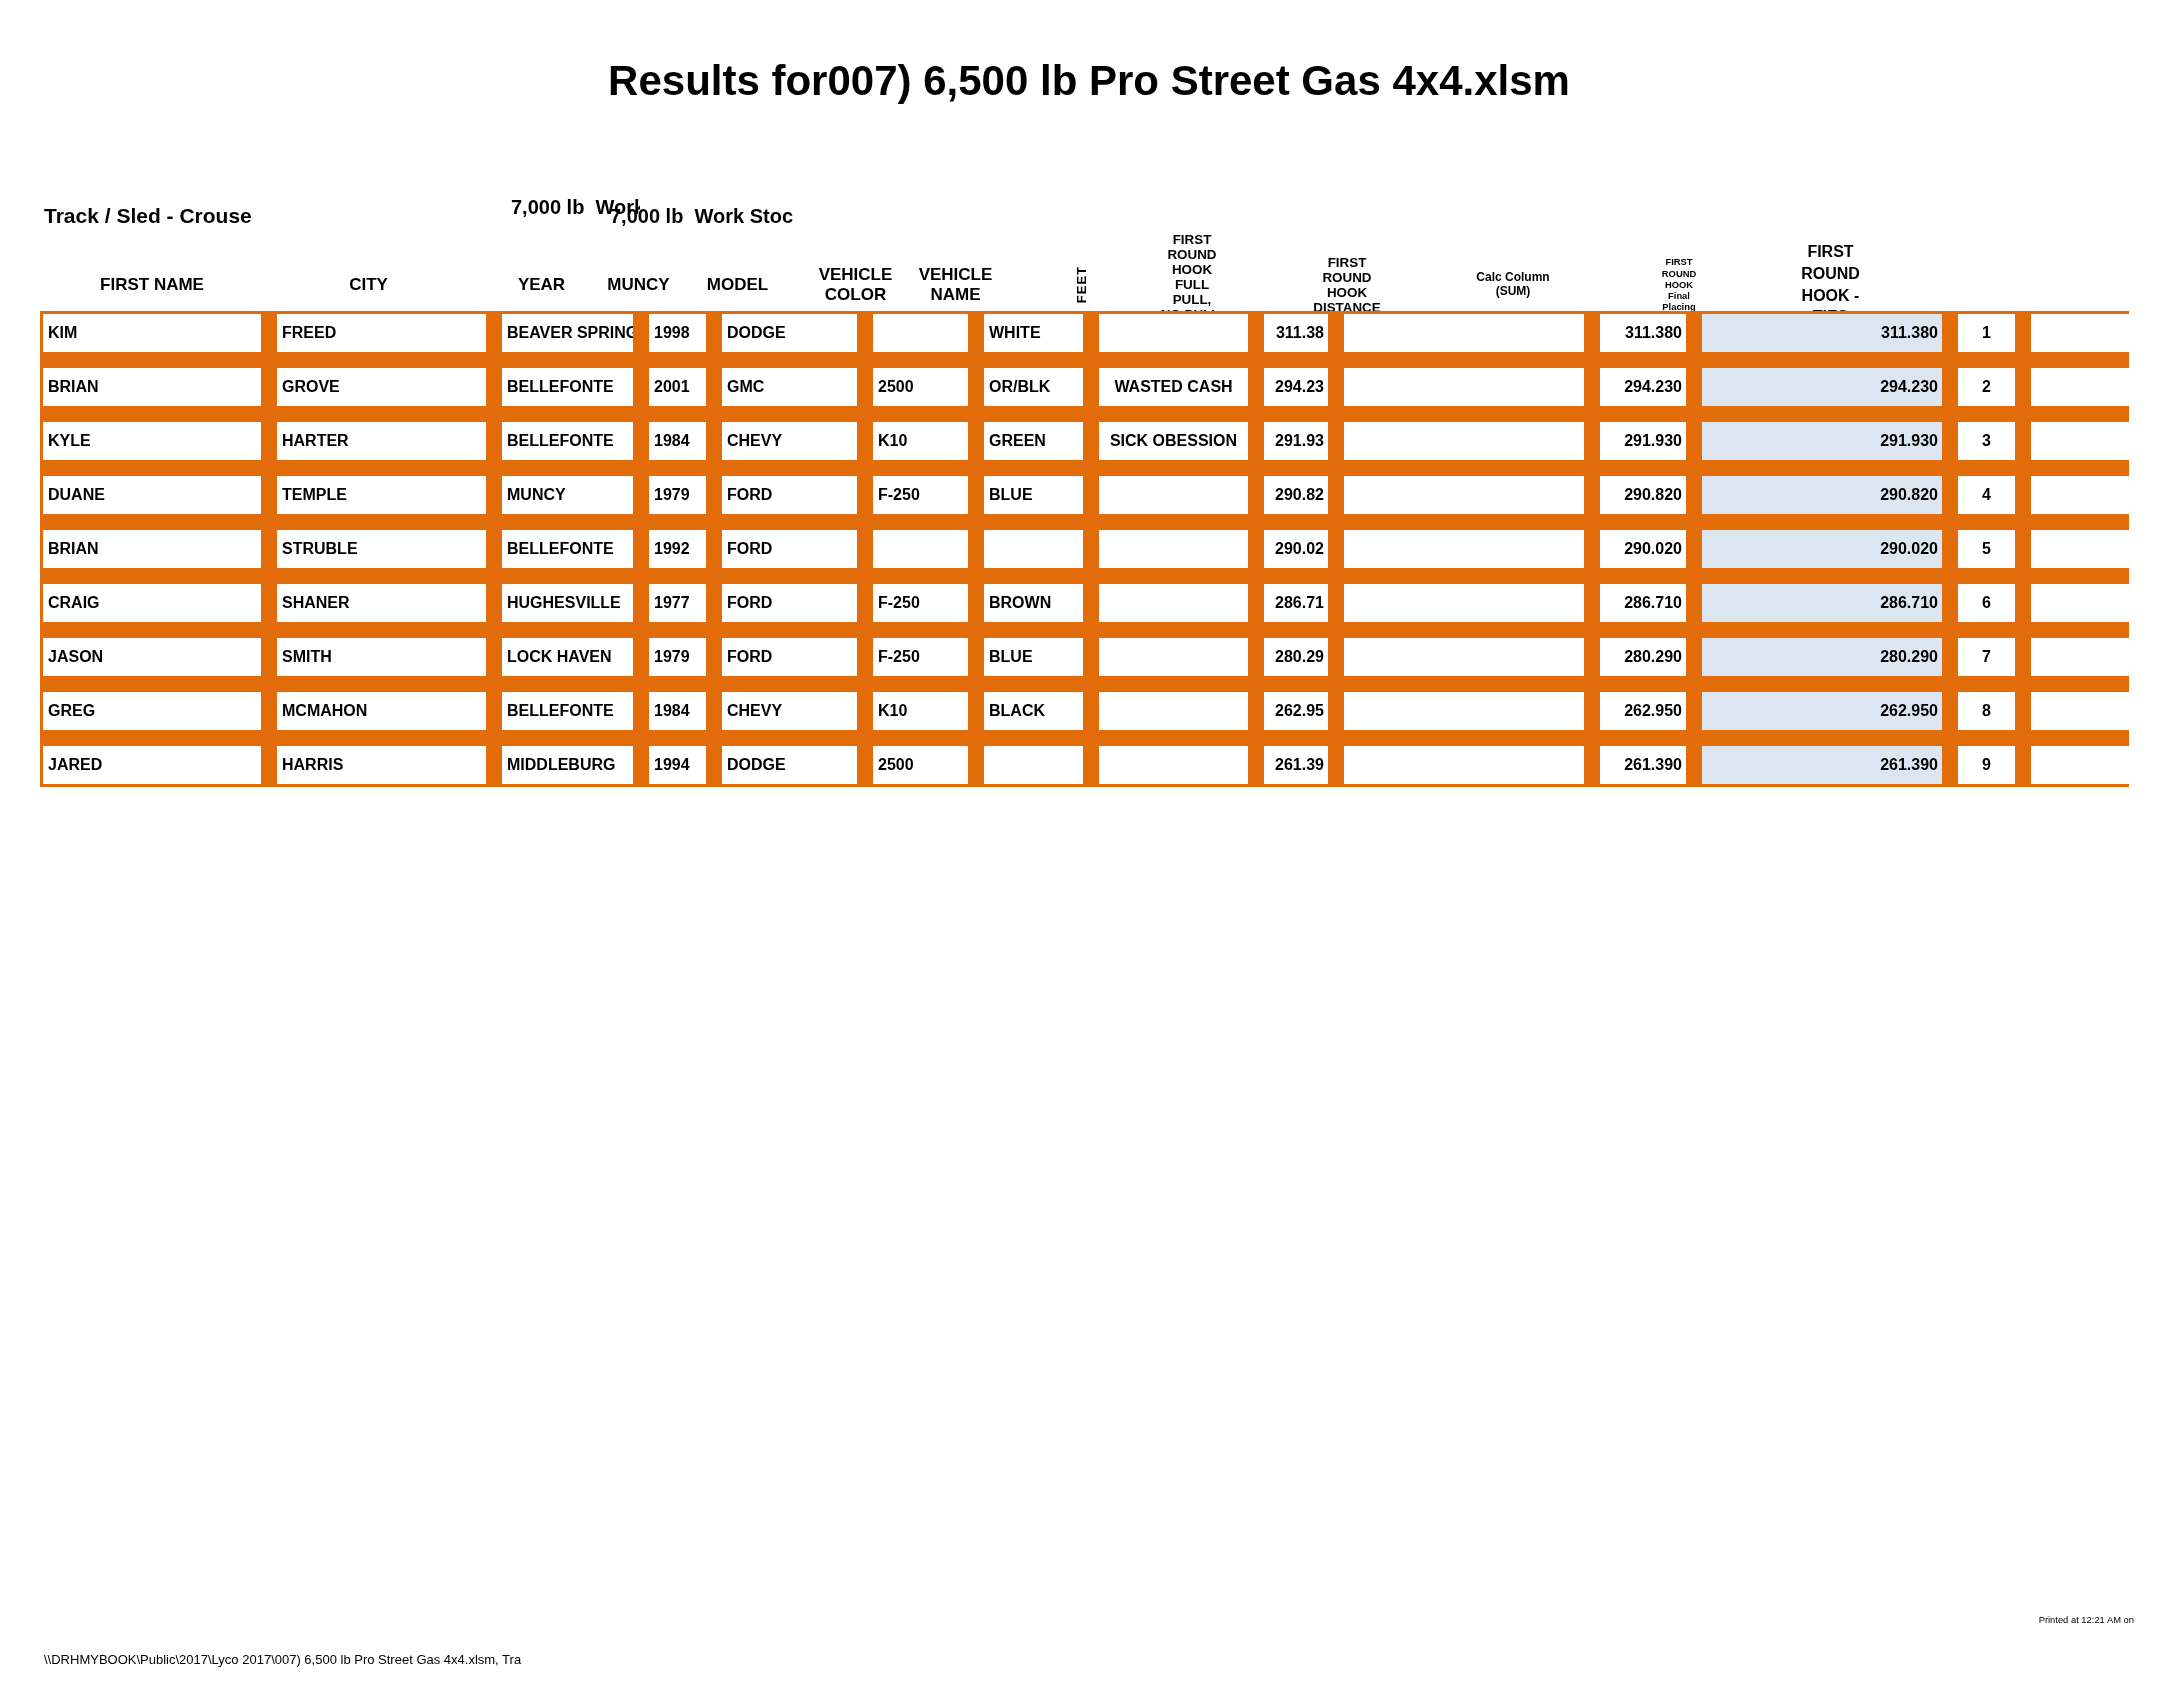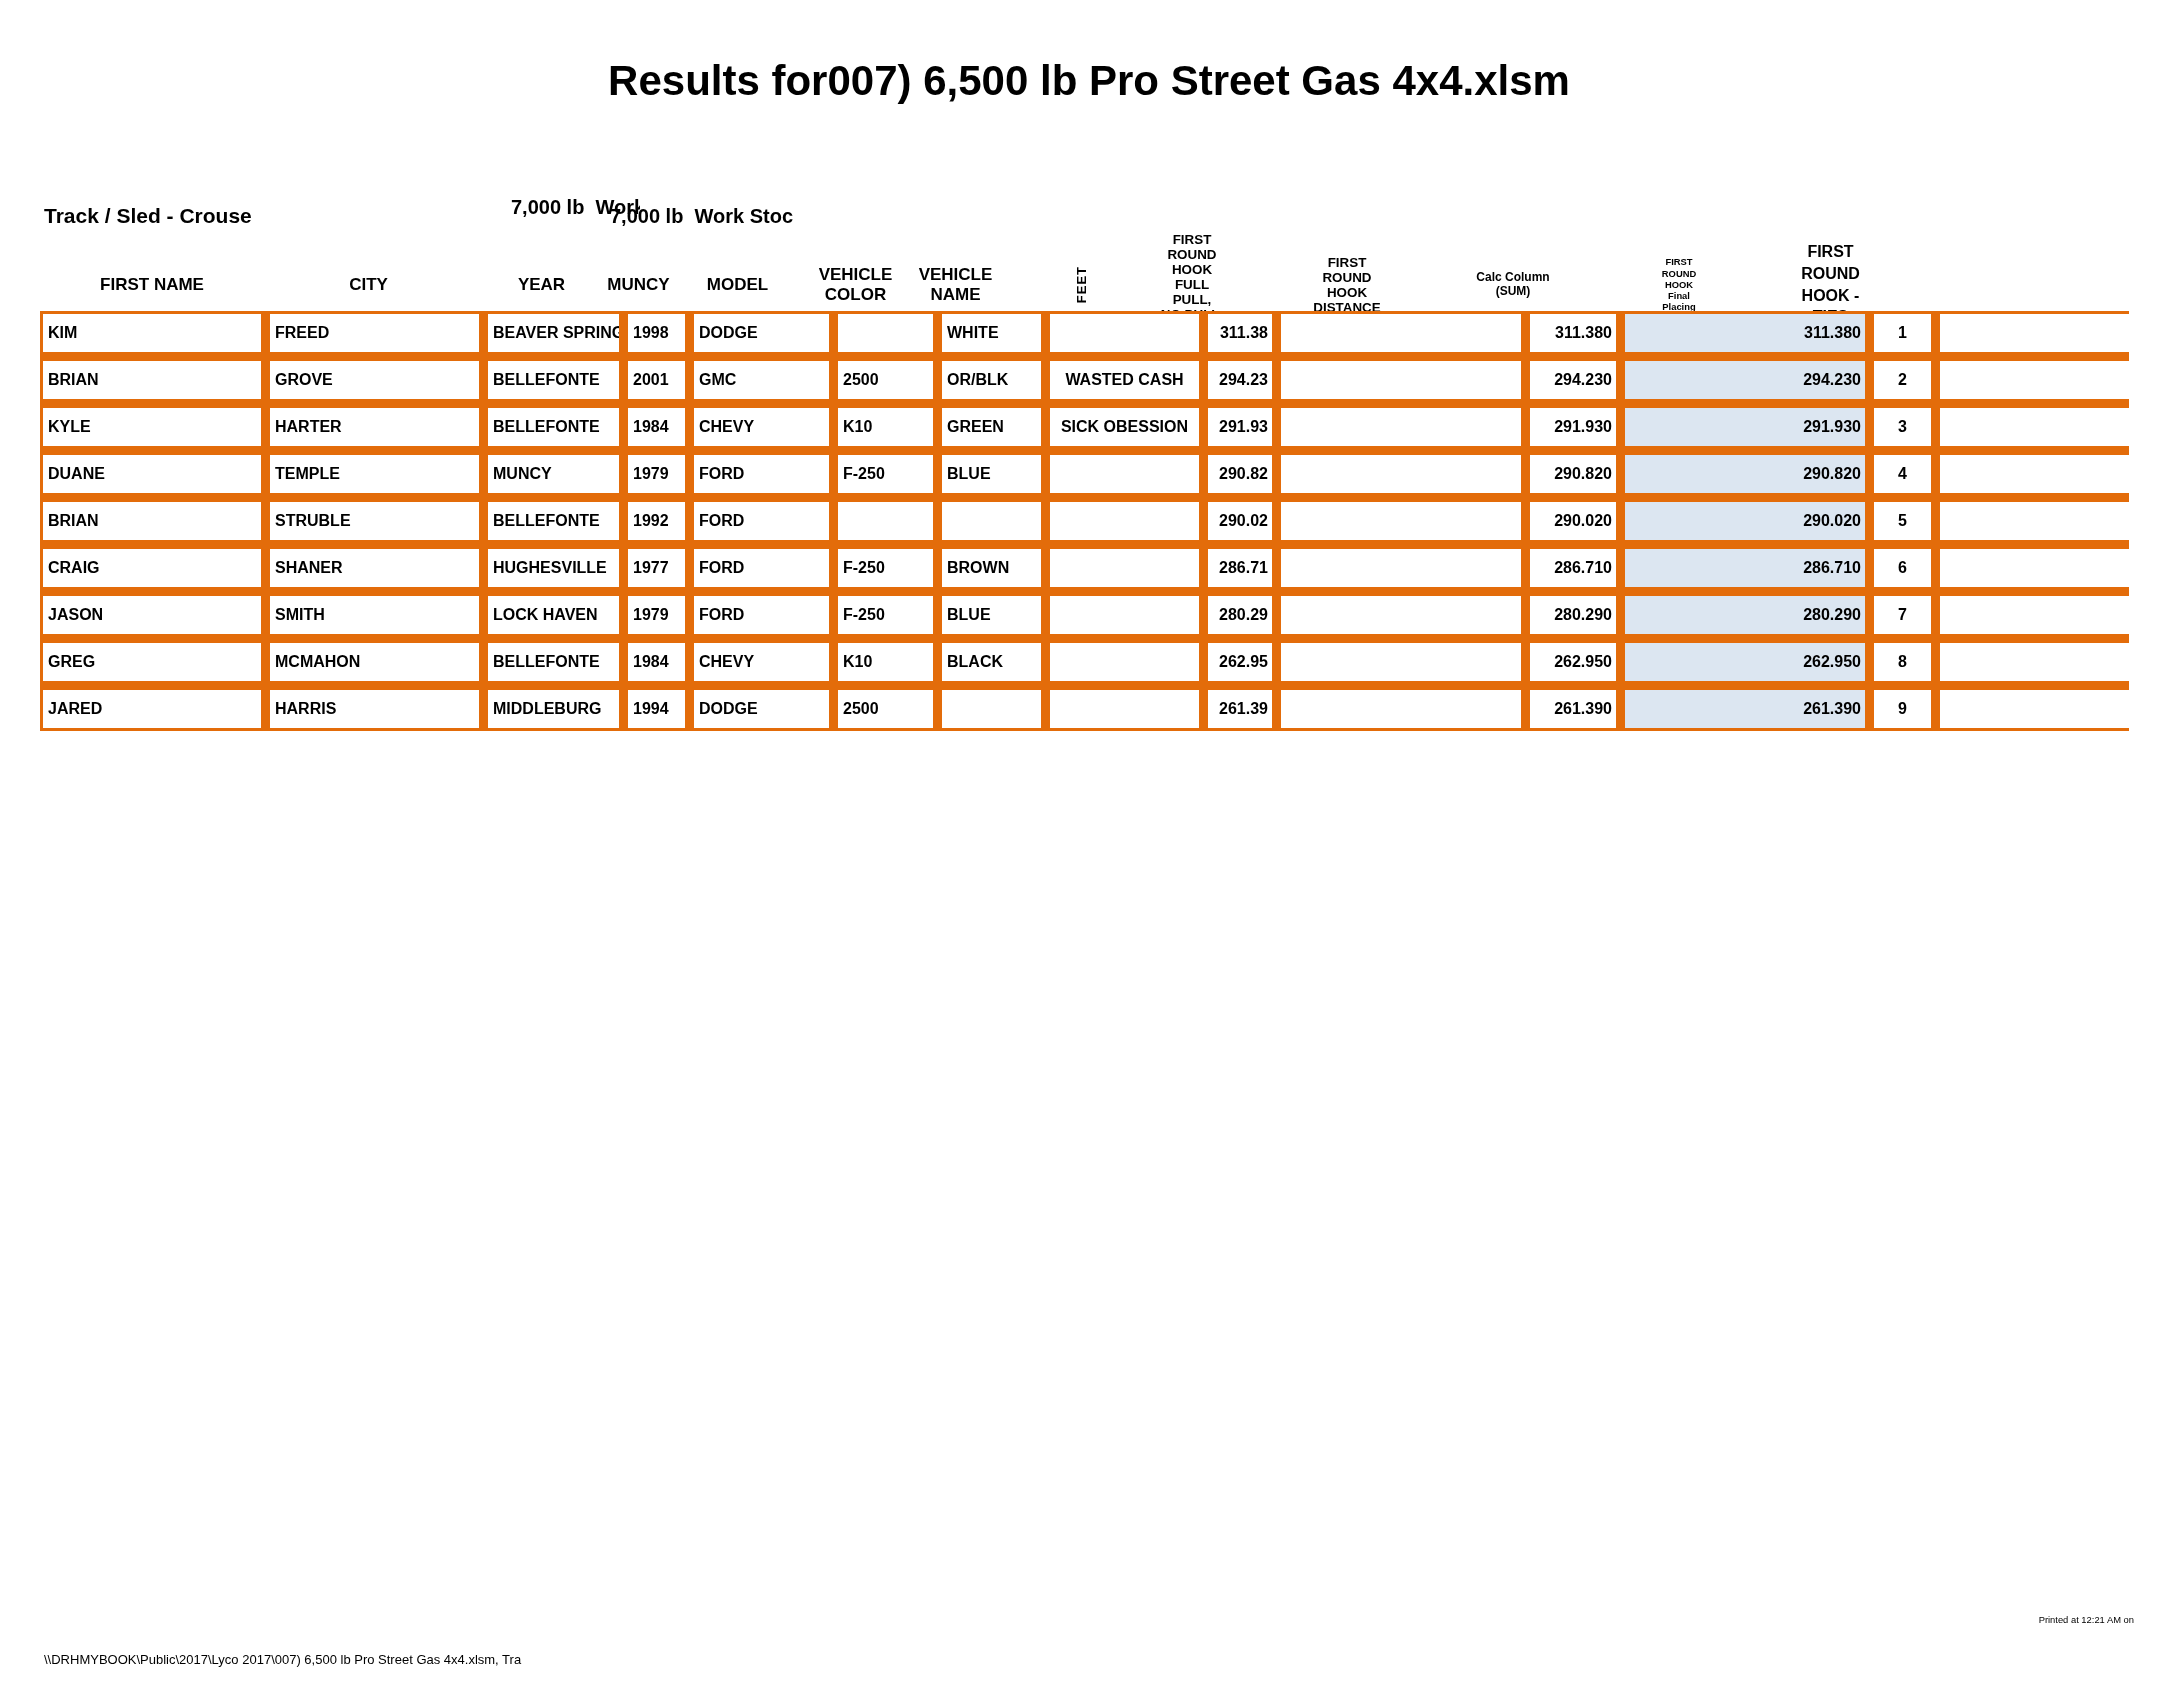--- a/index.html
+++ b/index.html
@@ -29,21 +29,21 @@
     display:flex;align-items:center;justify-content:center;text-align:center;
     font-weight:700;font-size:17px;line-height:1.12;white-space:pre-line;
   }
   .h.small{font-size:13.4px;}
   .h.tiny{font-size:9.4px;line-height:1.2;}
   .h.calc-h{font-size:12px;}
   .h.ties-h{font-size:16px;line-height:1.35;}
   .vert{writing-mode:vertical-rl;transform:rotate(180deg);font-size:13px;font-weight:700;letter-spacing:1px;}
   .grid{
     position:absolute;left:40px;top:311px;width:2089px;box-sizing:border-box;
-    display:grid;grid-template-columns:var(--cols);grid-auto-rows:38px;gap:9px;
+    display:grid;grid-template-columns:var(--cols);grid-auto-rows:38px;gap:16px;
     background:var(--border-orange);border:3px solid var(--border-orange);
   }
   .c{
     background:#fff;display:flex;align-items:center;overflow:hidden;
     padding:0 5px;font-weight:700;font-size:16px;white-space:nowrap;
   }
   .c.num{justify-content:flex-end;padding-right:4px;}
   .c.ctr{justify-content:center;}
   .c.calc{background:var(--calc-fill);}
   .footer-left{position:absolute;left:44px;top:1616px;font-size:13px;white-space:nowrap;margin-top:36px;}

